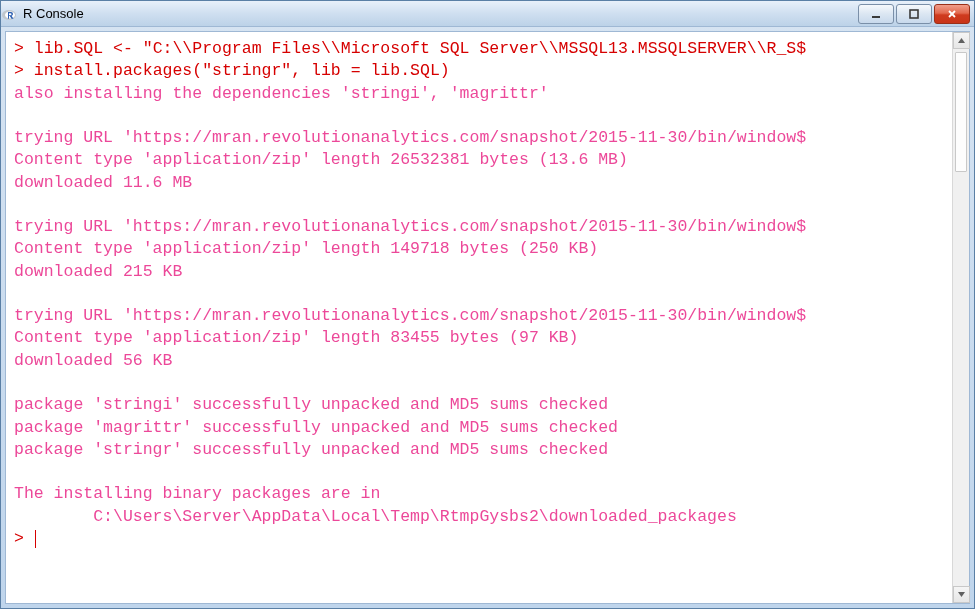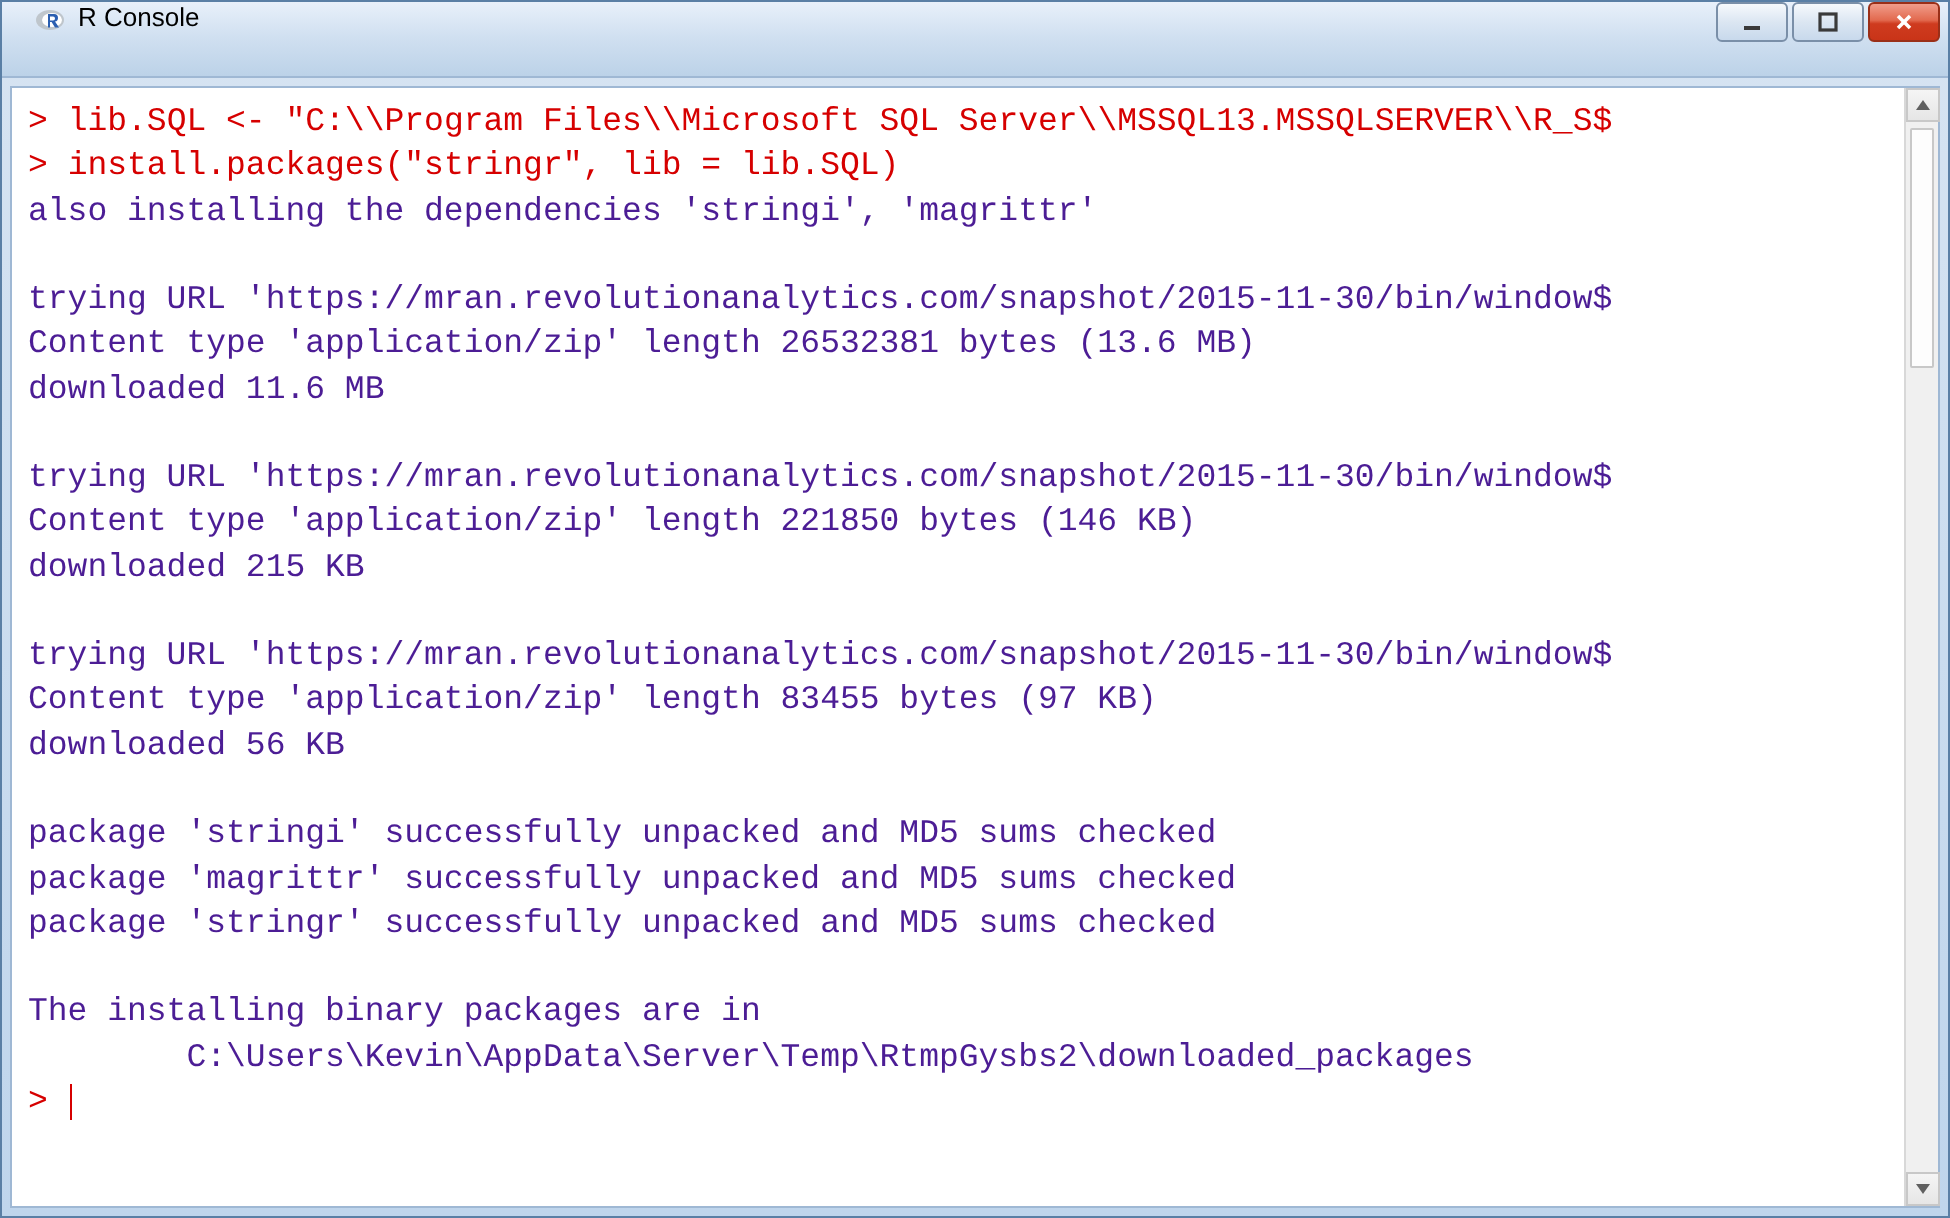--- a/index.html
+++ b/index.html
@@ -12,25 +12,25 @@
     }
     .window {
       width: 975px;
       height: 609px;
       border: 1px solid #5a7fa5;
       background: linear-gradient(to bottom, #d7e4f2 0%, #bfd5ec 100%);
       display: flex;
       flex-direction: column;
     }
     .titlebar {
-      height: 38px;
+      height: 26px;
       background: linear-gradient(to bottom, #e8f0fa 0%, #cfdff0 50%, #bcd2e8 100%);
       display: flex;
-      align-items: flex-start;
-      padding: 0 4px 0 16px;
+      align-items: center;
+      padding: 0 4px 0 0;
       border-bottom: 1px solid #9fb8d4;
     }
     .app-icon {
       width: 16px;
       height: 16px;
       margin-right: 6px;
       display: flex;
       align-items: center;
       justify-content: center;
     }
@@ -73,21 +73,21 @@
       padding: 6px 8px;
       font-family: "Courier New", monospace;
       font-size: 16.5px;
       line-height: 1.35;
       color: #25367d;
       white-space: pre;
       overflow: hidden;
     }
     .prompt { color: #d60000; }
     .input-cmd { color: #d60000; }
-    .output { color: #4c1d95; }
+    .output { color: #ec4899; }
     .cursor {
       display: inline-block;
       width: 1px;
       height: 18px;
       background: #d60000;
       vertical-align: text-bottom;
       margin-left: 1px;
     }
     .scrollbar {
       width: 17px;
@@ -154,33 +154,33 @@
   <div class="client-area">
     <div class="console"><span class="prompt">&gt;</span> <span class="input-cmd">lib.SQL &lt;- "C:\\Program Files\\Microsoft SQL Server\\MSSQL13.MSSQLSERVER\\R_S$</span>
 <span class="prompt">&gt;</span> <span class="input-cmd">install.packages("stringr", lib = lib.SQL)</span>
 <span class="output">also installing the dependencies 'stringi', 'magrittr'</span>
 
 <span class="output">trying URL 'https://mran.revolutionanalytics.com/snapshot/2015-11-30/bin/window$</span>
 <span class="output">Content type 'application/zip' length 26532381 bytes (13.6 MB)</span>
 <span class="output">downloaded 11.6 MB</span>
 
 <span class="output">trying URL 'https://mran.revolutionanalytics.com/snapshot/2015-11-30/bin/window$</span>
-<span class="output">Content type 'application/zip' length 221850 bytes (146 KB)</span>
+<span class="output">Content type 'application/zip' length 149718 bytes (250 KB)</span>
 <span class="output">downloaded 215 KB</span>
 
 <span class="output">trying URL 'https://mran.revolutionanalytics.com/snapshot/2015-11-30/bin/window$</span>
 <span class="output">Content type 'application/zip' length 83455 bytes (97 KB)</span>
 <span class="output">downloaded 56 KB</span>
 
 <span class="output">package 'stringi' successfully unpacked and MD5 sums checked</span>
 <span class="output">package 'magrittr' successfully unpacked and MD5 sums checked</span>
 <span class="output">package 'stringr' successfully unpacked and MD5 sums checked</span>
 
 <span class="output">The installing binary packages are in</span>
-<span class="output">        C:\Users\Kevin\AppData\Server\Temp\RtmpGysbs2\downloaded_packages</span>
+<span class="output">        C:\Users\Server\AppData\Local\Temp\RtmpGysbs2\downloaded_packages</span>
 <span class="prompt">&gt;</span> <span class="cursor"></span></div>
 
     <div class="scrollbar">
       <div class="scroll-arrow up">
         <svg width="9" height="9">
             <polygon points="4.5,2 8,7 1,7" fill="#606060"></polygon>
           </svg>
       </div>
       <div class="scroll-thumb"></div>
       <div class="scroll-arrow down">

